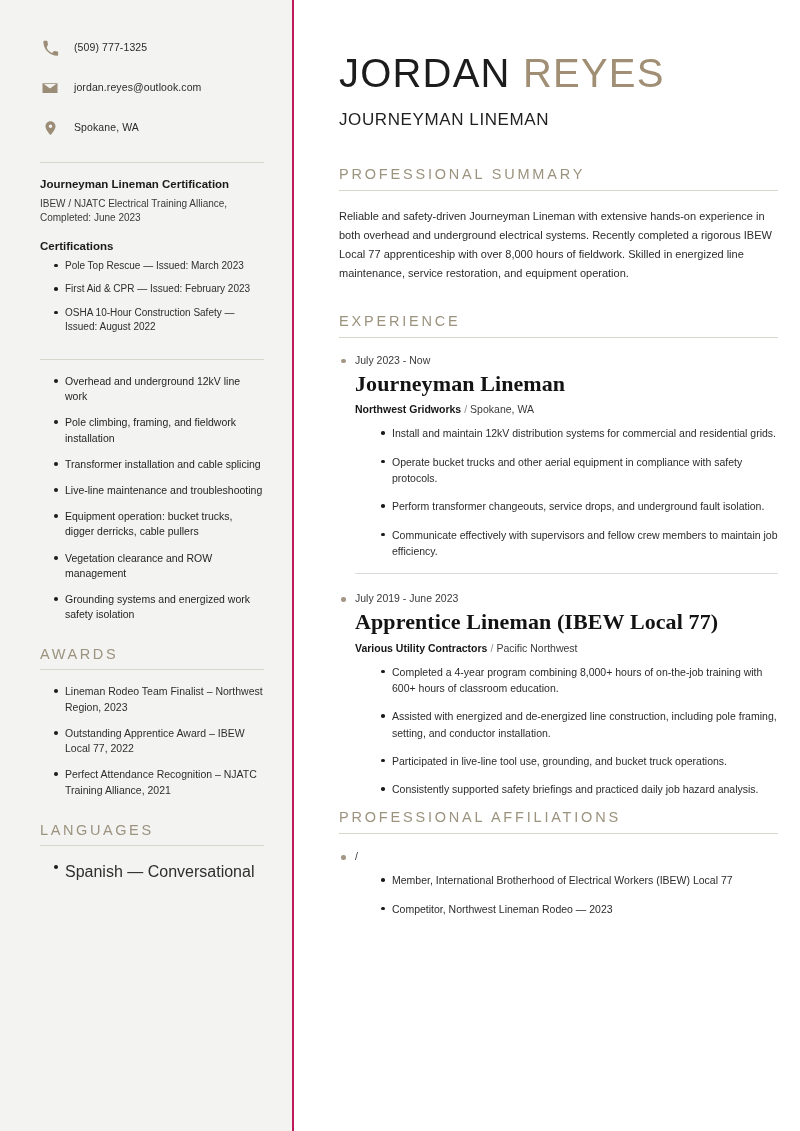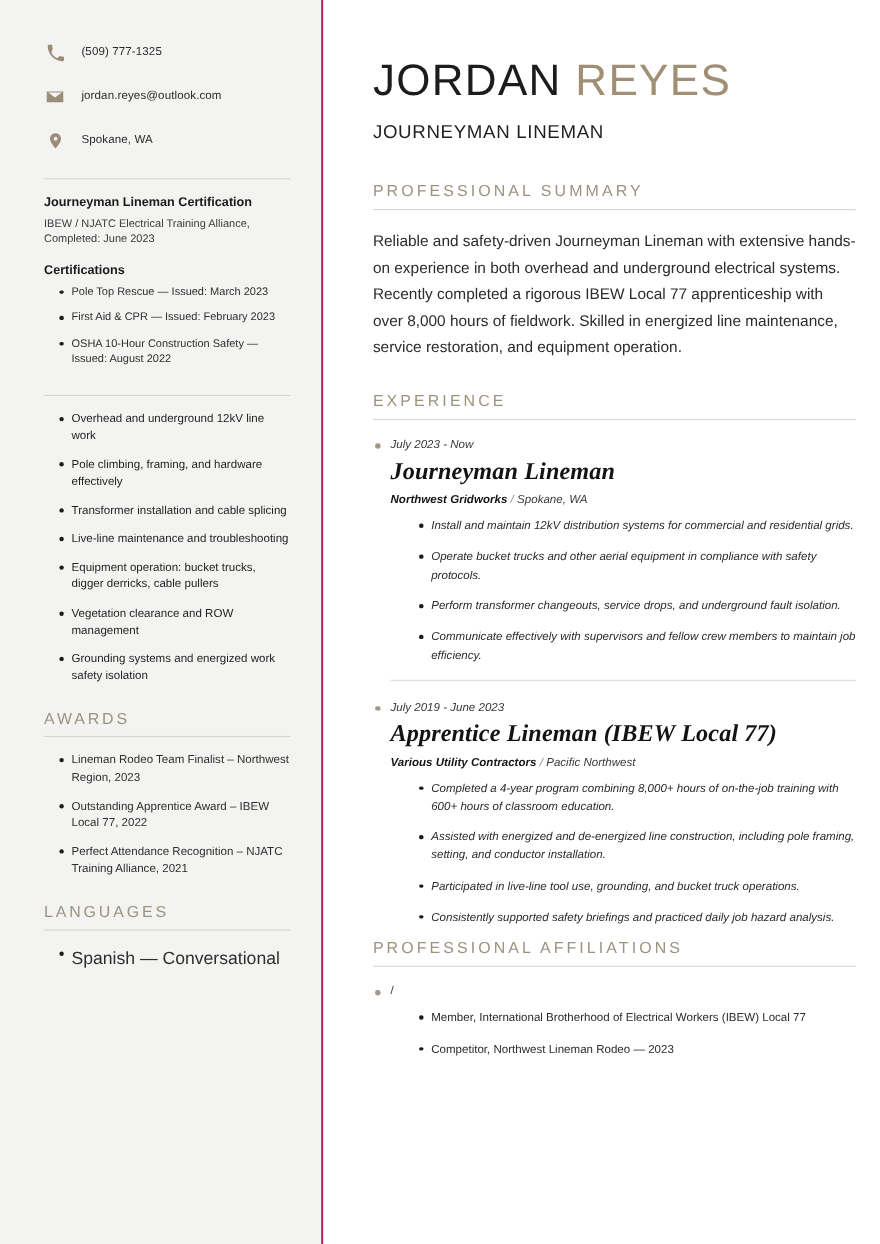--- a/index.html
+++ b/index.html
@@ -165,27 +165,27 @@
     text-transform: uppercase;
     padding-bottom: 8px;
   }
   .main-heading-rule {
     height: 1px;
     background: #d8d5cd;
     margin-bottom: 16px;
   }
 
   .summary-text {
-    font-size: 14px;
+    font-size: 11px;
     color: #2b2b2b;
     line-height: 1.72;
     margin-bottom: 30px;
   }
 
-  .exp-entry { margin-bottom: 4px; font-style: italic; }
+  .exp-entry { margin-bottom: 4px; }
 
   .exp-date {
     position: relative;
     font-size: 10.5px;
     color: #3a3a3a;
     padding-left: 16px;
     margin-bottom: 5px;
   }
   .exp-date::before {
     content: "";
@@ -312,21 +312,21 @@
         <li>Pole Top Rescue — Issued: March 2023</li>
         <li>First Aid &amp; CPR — Issued: February 2023</li>
         <li>OSHA 10-Hour Construction Safety — Issued: August 2022</li>
       </ul>
     </section>
 
     <section class="side-section">
       <div class="side-heading-rule"></div>
       <ul class="side-bullets skills">
         <li>Overhead and underground 12kV line work</li>
-        <li>Pole climbing, framing, and hardware effectively</li>
+        <li>Pole climbing, framing, and fieldwork installation</li>
         <li>Transformer installation and cable splicing</li>
         <li>Live-line maintenance and troubleshooting</li>
         <li>Equipment operation: bucket trucks, digger derricks, cable pullers</li>
         <li>Vegetation clearance and ROW management</li>
         <li>Grounding systems and energized work safety isolation</li>
       </ul>
     </section>
 
     <section class="side-section">
       <h2 class="side-heading">AWARDS</h2>

